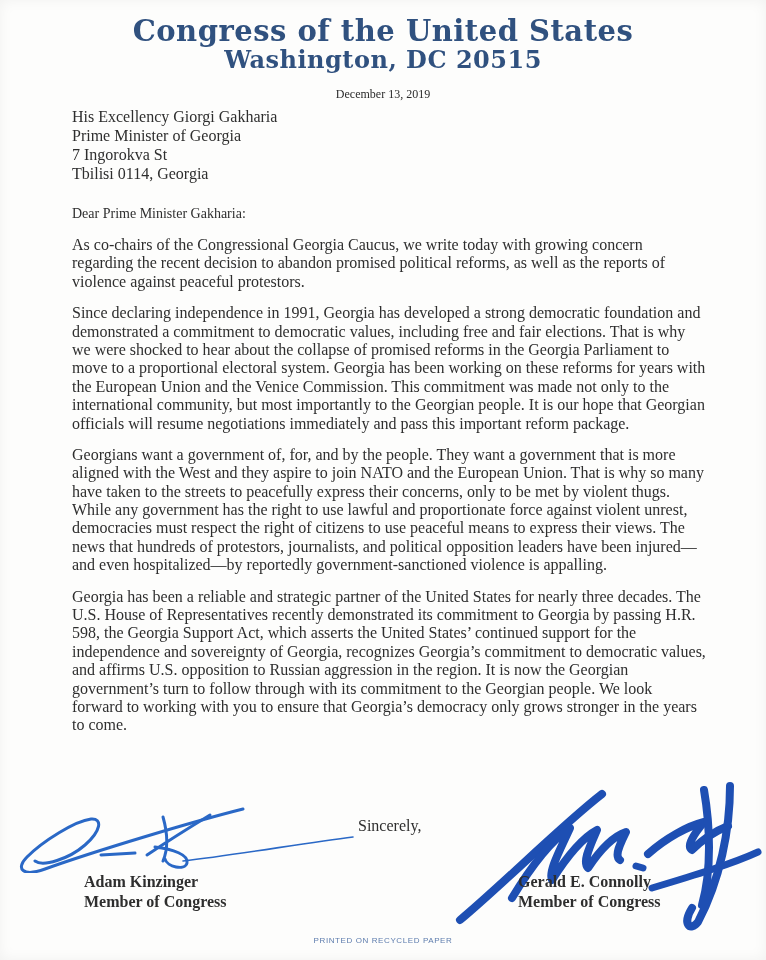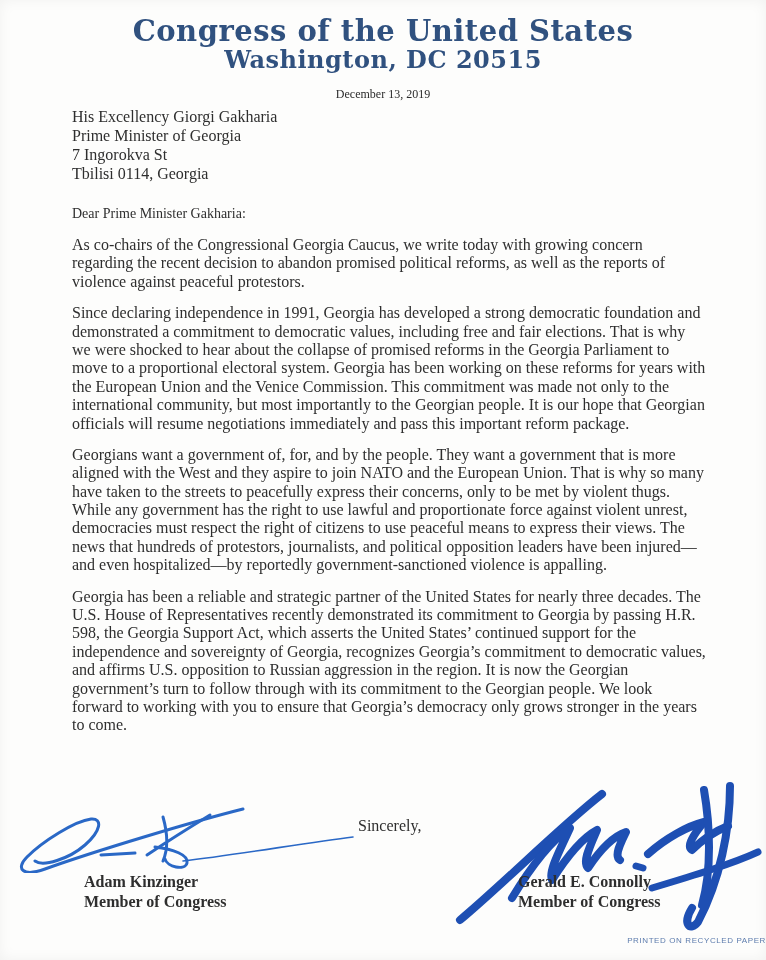--- a/index.html
+++ b/index.html
@@ -50,21 +50,21 @@
     margin-top:36px;
   }
   .sig-svg{ position:absolute; }
   .sig-left-svg{ left:5px; top:803px; width:350px; height:70px; }
   .sig-right-svg{ left:452px; top:780px; width:312px; height:158px; }
   .sig-block{ position:absolute; font-size:16px; line-height:20px;font-weight:bold; }
   .sig-block-left{ left:84px; top:872px; }
   .sig-block-right{ left:518px; top:872px; }
   .footer-note{
     position:absolute; left:0; right:0; top:936px;
-    text-align:right;
+    text-align:center;
     font-family:"Liberation Sans", sans-serif;
     font-size:8px;
     letter-spacing:0.6px;
   }
 </style>
 </head>
 <body>
 
 <div class="page">
 

